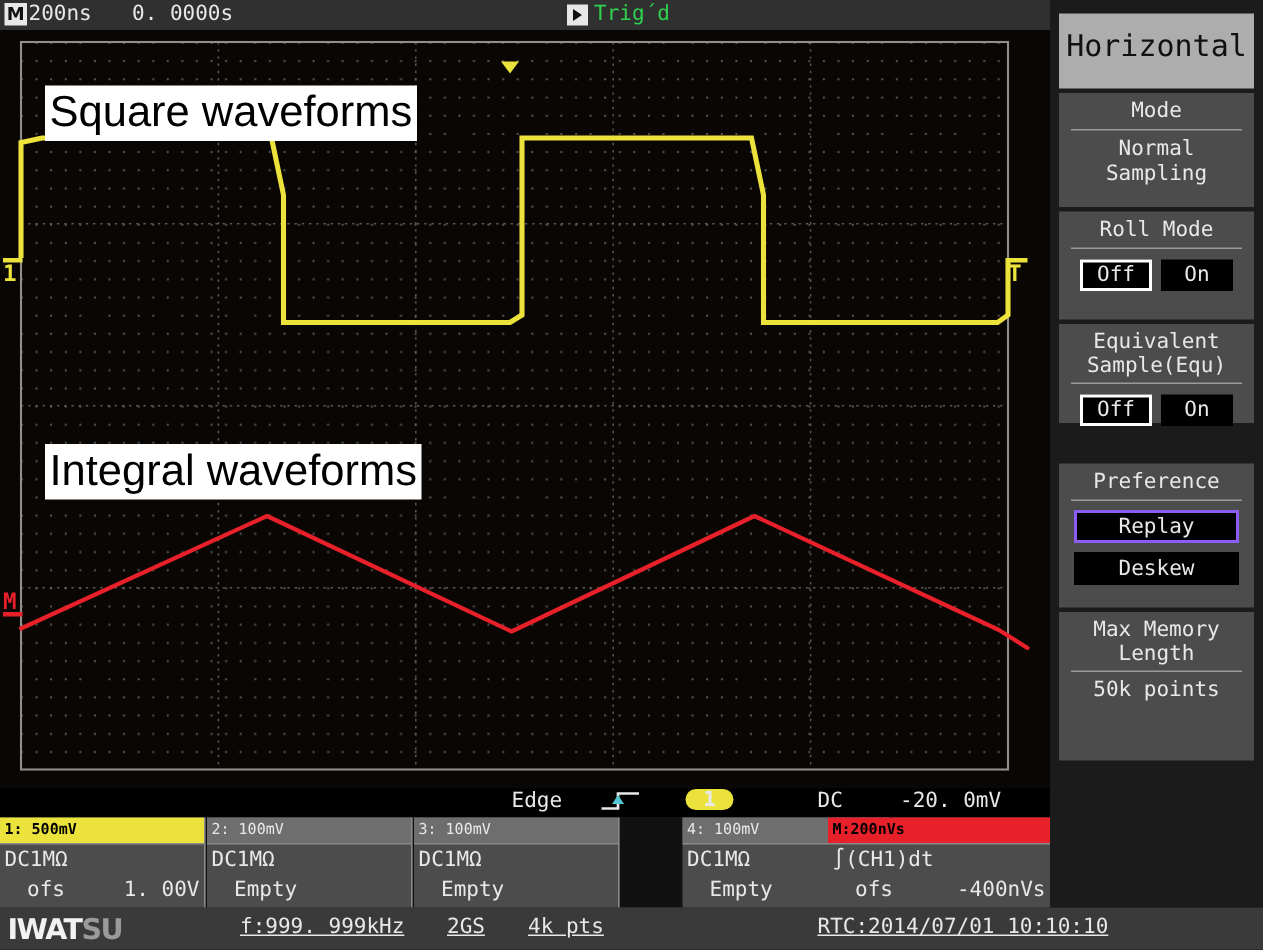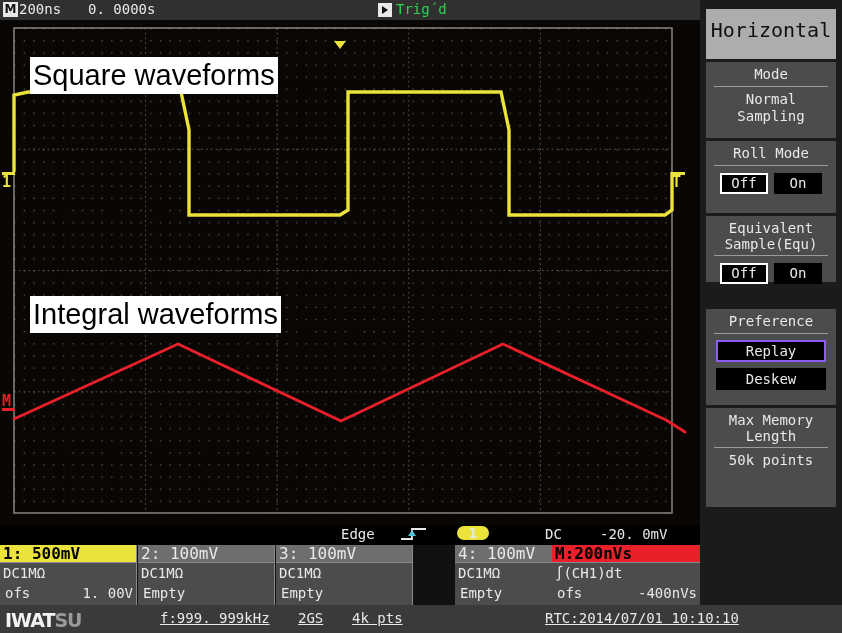--- a/index.html
+++ b/index.html
@@ -63,25 +63,25 @@
   #tr-slope{left:400px;width:30px;height:16px;top:2px;}
   #tr-srcbadge{left:457px;top:3px;width:32px;height:14px;border-radius:7px;background:#ece23c;
     color:#000;font-size:12px;line-height:14px;text-align:center;font-weight:bold;}
   #tr-coupling{left:545px;}
   #tr-level{left:600px;color:#ece23c;}
 
   
   #chrow{position:absolute;left:0;top:545px;width:700px;height:60px;background:#111;}
   .chbox{position:absolute;top:0;width:137px;height:60px;box-sizing:border-box;
     border-right:1px solid #8a8a8a;background:#4c4c4c;}
-  .chbox .hdr{height:17px;line-height:17px;font-size:16px;padding-left:3px;
+  .chbox .hdr{height:17px;line-height:17px;font-size:10px;padding-left:3px;
     color:#e8e8e8;background:#6e6e6e;white-space:nowrap;}
   .chbox .l2{height:20px;line-height:20px;font-size:14px;padding-left:3px;color:#e8e8e8;
     border-top:1px solid #8a8a8a;white-space:nowrap;}
-  .chbox .l3{height:20px;line-height:20px;font-size:14px;padding-left:5px;color:#e8e8e8;
+  .chbox .l3{height:20px;line-height:20px;font-size:14px;padding-left:18px;color:#e8e8e8;
     position:relative;white-space:nowrap;}
   .chbox .l3 .rt{position:absolute;right:3px;top:0;}
   #ch1{left:0px;}
   #ch1 .hdr{background:#ece23c;color:#000;font-weight:bold;}
   #ch2{left:138px;}
   #ch3{left:276px;}
   #ch4{left:414px;margin-left:41px;}
   #chM{left:552px;width:148px;border-right:none;}
   #chM .hdr{background:#e8202a;color:#000;font-weight:bold;}
 

